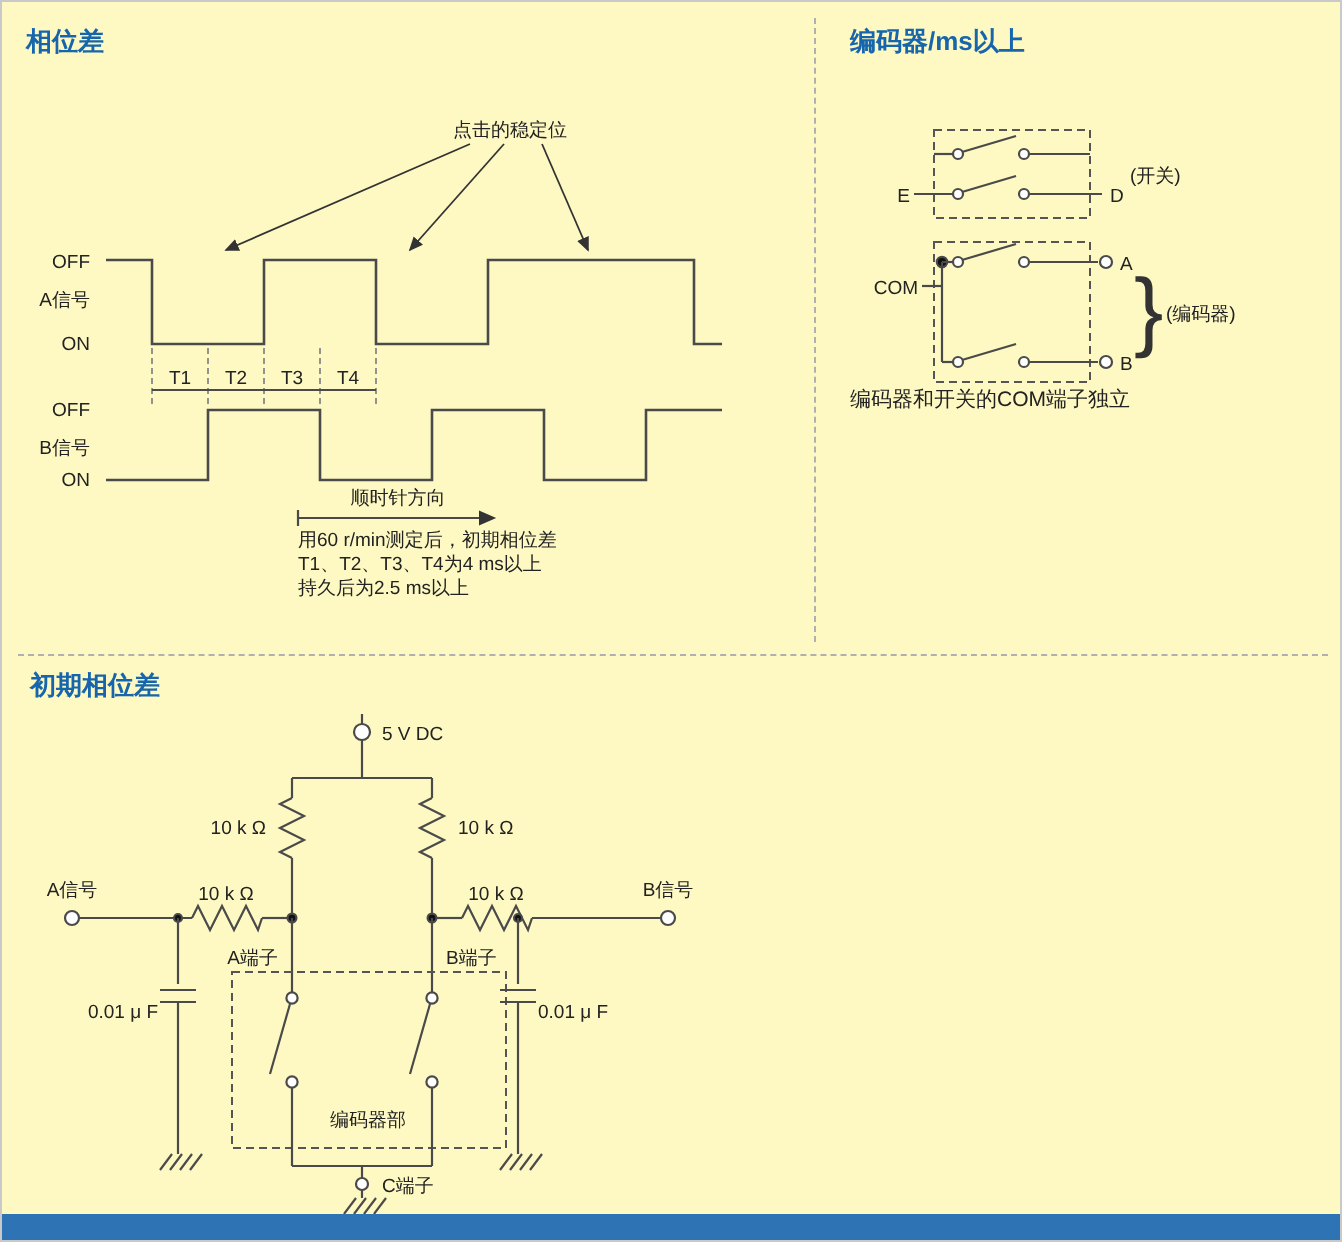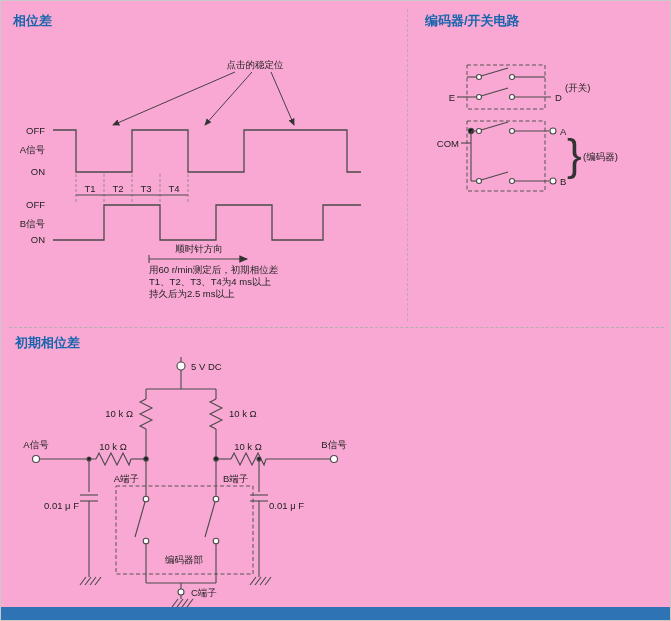--- a/index.html
+++ b/index.html
@@ -1,18 +1,18 @@
 <!DOCTYPE html>
 <html><head>
 <meta charset="utf-8">
 <style>
   * { box-sizing: border-box; margin: 0; padding: 0; }
   html,body { background:#e9e9e9; }
   body { font-family:"Liberation Sans", sans-serif; }
-  .page { position:relative; width:671px; height:621px; background:#f9a8d4;
+  .page { position:relative; width:671px; height:621px; background:#fef9c3;
           border:1px solid #c9c9c9; overflow:hidden; }
   .title { position:absolute; font-size:13px; font-weight:bold; color:#1766ad; }
   svg.diag { position:absolute; }
   svg text { font-family:"Liberation Sans", sans-serif; font-size:9.5px; fill:#222; }
   .wave { fill:none; stroke:#4a4a4a; stroke-width:1.3; }
   .wire line, .wire polyline, line.wire { stroke:#4a4a4a; stroke-width:1.1; fill:none; }
   .wire circle { stroke:#4a4a4a; stroke-width:1.1; }
   .dashline line { stroke:#888; stroke-width:0.9; stroke-dasharray:3 2; }
   .dashbox { fill:none; stroke:#555; stroke-width:1; stroke-dasharray:4 2.5; }
   .arrline line { stroke:#333; stroke-width:0.9; }
@@ -82,21 +82,21 @@
     <g>
       <text x="140" y="228">用60 r/min测定后，初期相位差</text>
       <text x="140" y="240">T1、T2、T3、T4为4 ms以上</text>
       <text x="140" y="252">持久后为2.5 ms以上</text>
     </g>
   </svg>
 
   <div class="divider-v" style="left:406px; top:8px; height:312px"></div>
   <div class="divider-h" style="left:8px; top:326px; width:655px"></div>
 
-  <h2 class="title" style="left:424px; top:11px">编码器/开关电路</h2>
+  <h2 class="title" style="left:424px; top:11px">编码器/ms以上</h2>
 
   <svg class="diag" style="left:416px; top:42px" width="252" height="150" viewBox="0 0 252 150">
 
     <rect class="dashbox" x="50" y="22" width="78" height="44"></rect>
     <g class="wire">
       <line x1="50" y1="34" x2="59" y2="34"></line>
       <circle cx="62" cy="34" r="2.5" fill="#fff"></circle>
       <line x1="64" y1="33" x2="91" y2="25"></line>
       <circle cx="95" cy="34" r="2.5" fill="#fff"></circle>
       <line x1="98" y1="34" x2="128" y2="34"></line>
@@ -128,20 +128,21 @@
       <line x1="98" y1="138" x2="132" y2="138"></line>
       <circle cx="136" cy="138" r="3" fill="#fff"></circle>
     </g>
     <text x="42" y="104" text-anchor="end">COM</text>
     <text x="143" y="92">A</text>
     <text x="143" y="142">B</text>
     <text x="150" y="127" class="brace">}</text>
     <text x="166" y="117">(编码器)</text>
   </svg>
 
+  <div class="caption" style="left:424px; top:192px">编码器和开关的COM端子独立</div>
 
   <h2 class="title" style="left:14px; top:333px">初期相位差</h2>
 
   <svg class="diag" style="left:20px; top:350px" width="402" height="256" viewBox="0 0 402 256">
     <defs>
       <g id="gnd" stroke="#4a4a4a" stroke-width="1.1">
         <line x1="-9" y1="8" x2="-3" y2="0"></line>
         <line x1="-4" y1="8" x2="2" y2="0"></line>
         <line x1="1" y1="8" x2="7" y2="0"></line>
         <line x1="6" y1="8" x2="12" y2="0"></line>

